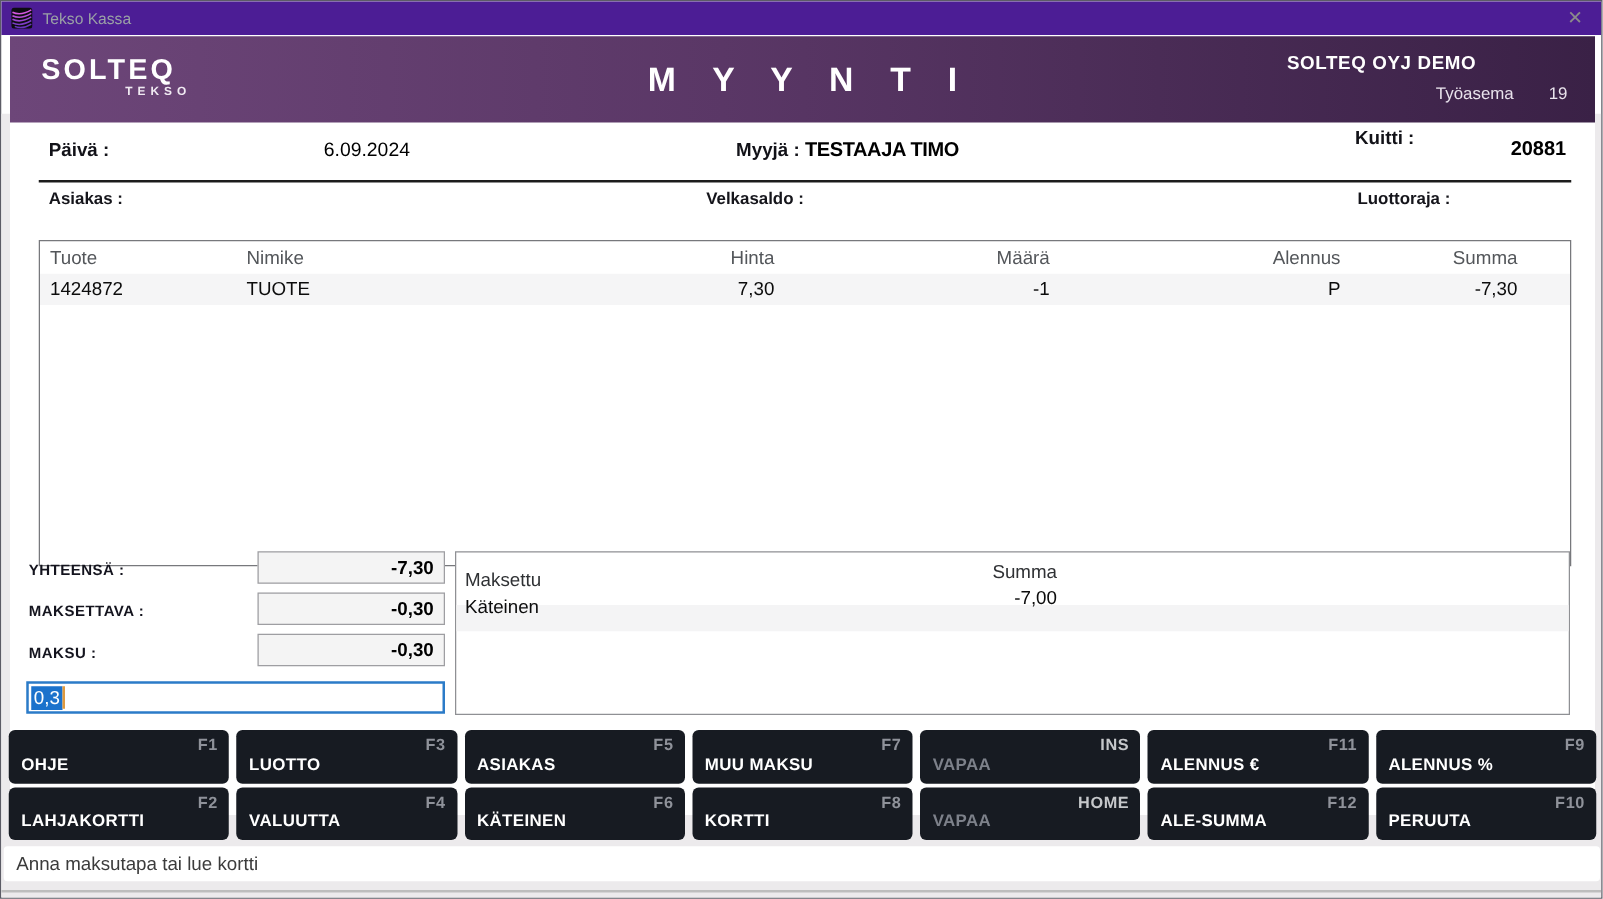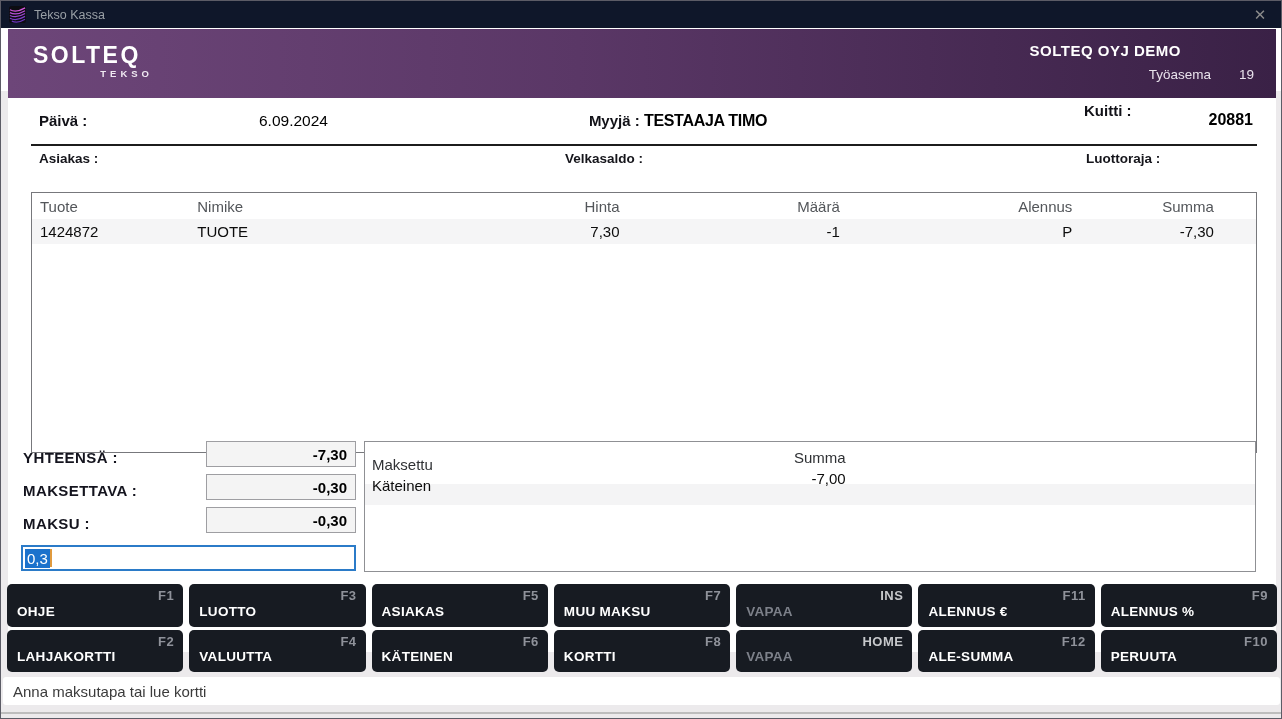--- a/index.html
+++ b/index.html
@@ -6,21 +6,21 @@
   html,body { width:1282px; height:719px; overflow:hidden; }
   body {
     font-family:"Liberation Sans", sans-serif;
     background:#ffffff;
     position:relative;
     border:1px solid #5c5c66;
   }
   
   .titlebar {
     position:absolute; left:0; top:0; width:100%; height:27px;
-    background:#0f172a; display:flex; align-items:center; padding:0 8px;
+    background:#4c1d95; display:flex; align-items:center; padding:0 8px;
   }
   .titlebar .appicon { width:17px; height:17px; margin-right:8px; }
   .titlebar .title { font-size:12.5px; color:#9aa0a6; }
   .titlebar .close {
     margin-left:auto; color:#8b8b8b; font-size:15px; width:26px; text-align:center;
     cursor:default; line-height:26px;
   }
   .frame-gray { position:absolute; left:0; top:90px; width:100%; height:629px; background:#eceaec; }
   .bottom-line { position:absolute; left:0; top:711px; width:100%; height:2px; background:#bdbdbd; }
 
@@ -66,21 +66,21 @@
   }
   .itr { display:grid; grid-template-columns:13.5% 16% 18.5% 18% 19% 15%; align-items:center; height:26px; }
   .itr .c1 { padding-left:8px; text-align:left; }
   .itr .c2 { text-align:left; }
   .itr .cr { text-align:right; }
   .itr .c6 { padding-right:42px; }
   .items .head { color:#53565a; height:26px; }
   .items .line { background:#f5f5f6; height:25px; color:#0c0c0c; }
 
   
-  .tot-label { position:absolute; font-size:15px; font-weight:800; color:#14141e; letter-spacing:0.4px; }
+  .tot-label { position:absolute; font-size:12px; font-weight:800; color:#14141e; letter-spacing:0.4px; }
   .tot-box {
     position:absolute; left:198px; width:150px; height:26px;
     border:1px solid #9e9ea2; background:#f4f4f4;
     font-size:15px; font-weight:700; color:#000;
     text-align:right; padding:4px 8px 0 0;
   }
   .amount-input {
     position:absolute; left:13px; top:447px; width:335px; height:26px;
     border:2px solid #2b7bc8; background:#fff; display:flex; align-items:center; padding-left:2px;
     font-size:15px;
@@ -144,20 +144,21 @@
 </div>
 
 <div class="frame-gray"></div>
 <div class="bottom-line"></div>
 
 <div class="appheader">
   <div class="logo">
     <div class="main">SOLTEQ</div>
     <div class="sub">TEKSO</div>
   </div>
+  <div class="screen-title">M Y Y N T I</div>
   <div class="company">SOLTEQ OYJ DEMO</div>
   <div class="workstation">
     <span>Työasema</span><span class="num">19</span>
   </div>
 </div>
 
 <div class="content">
 
   <span class="info-date-label lbl-strong">Päivä :</span>
   <span class="info-date-value">6.09.2024</span>

